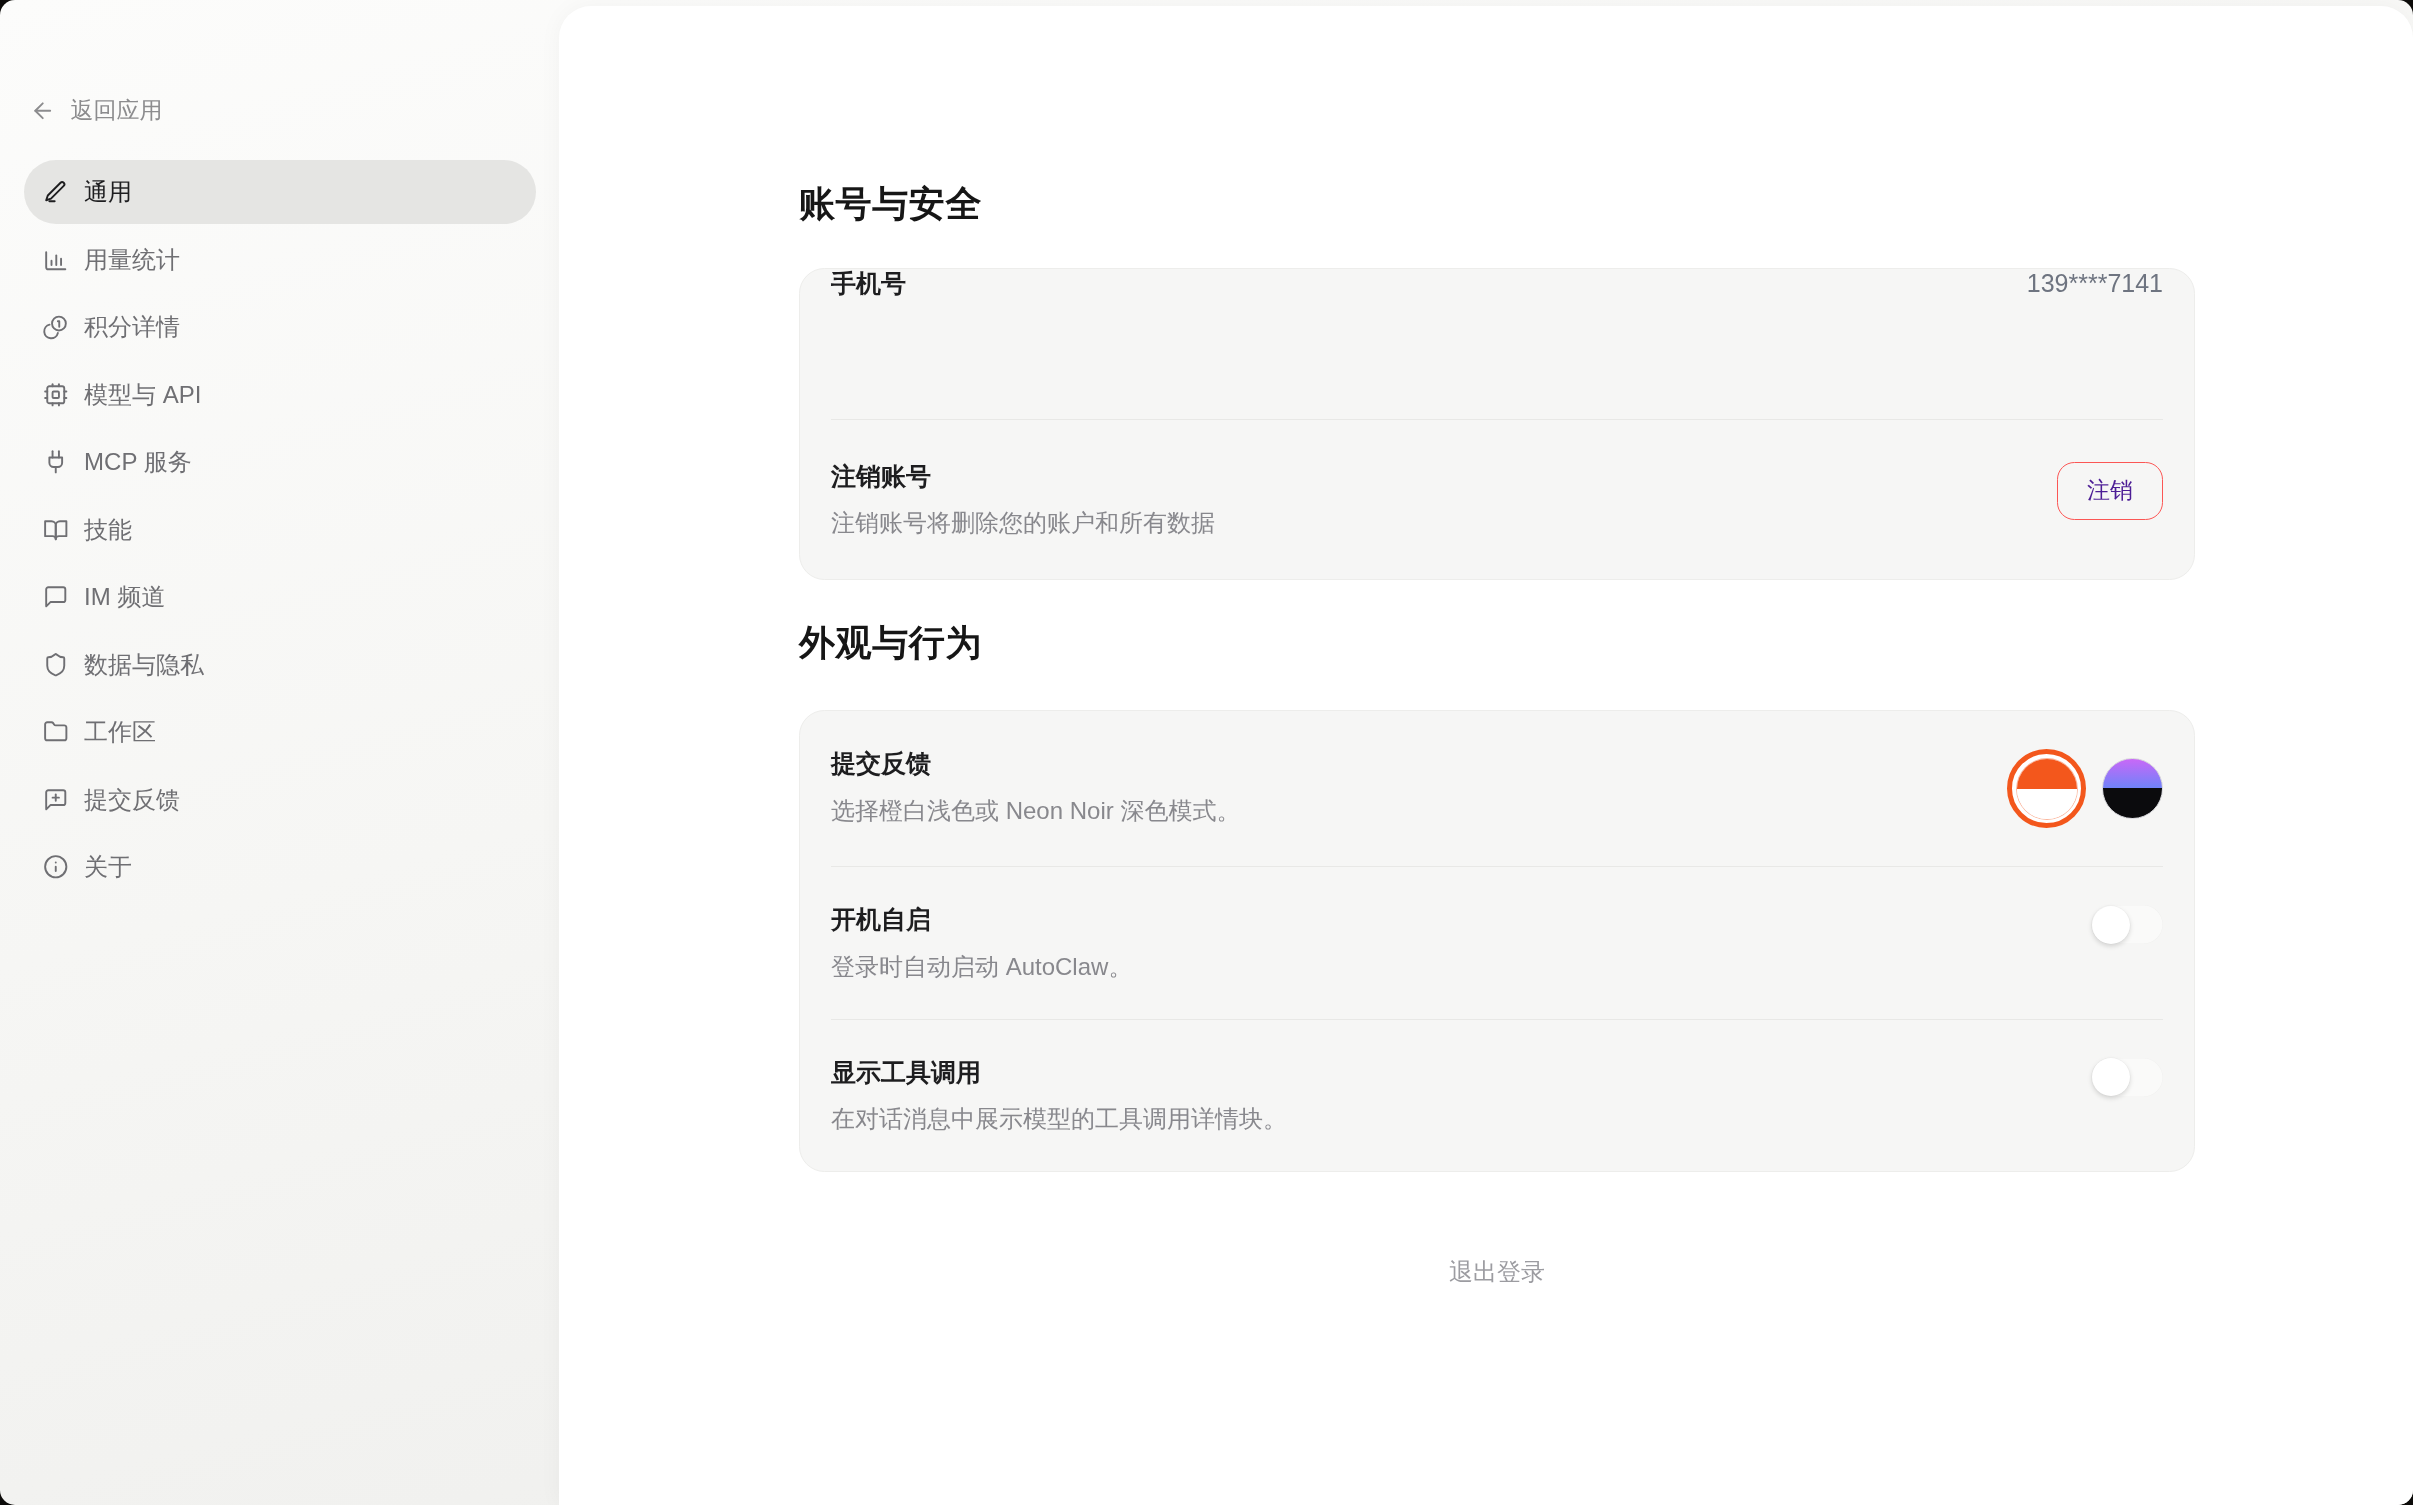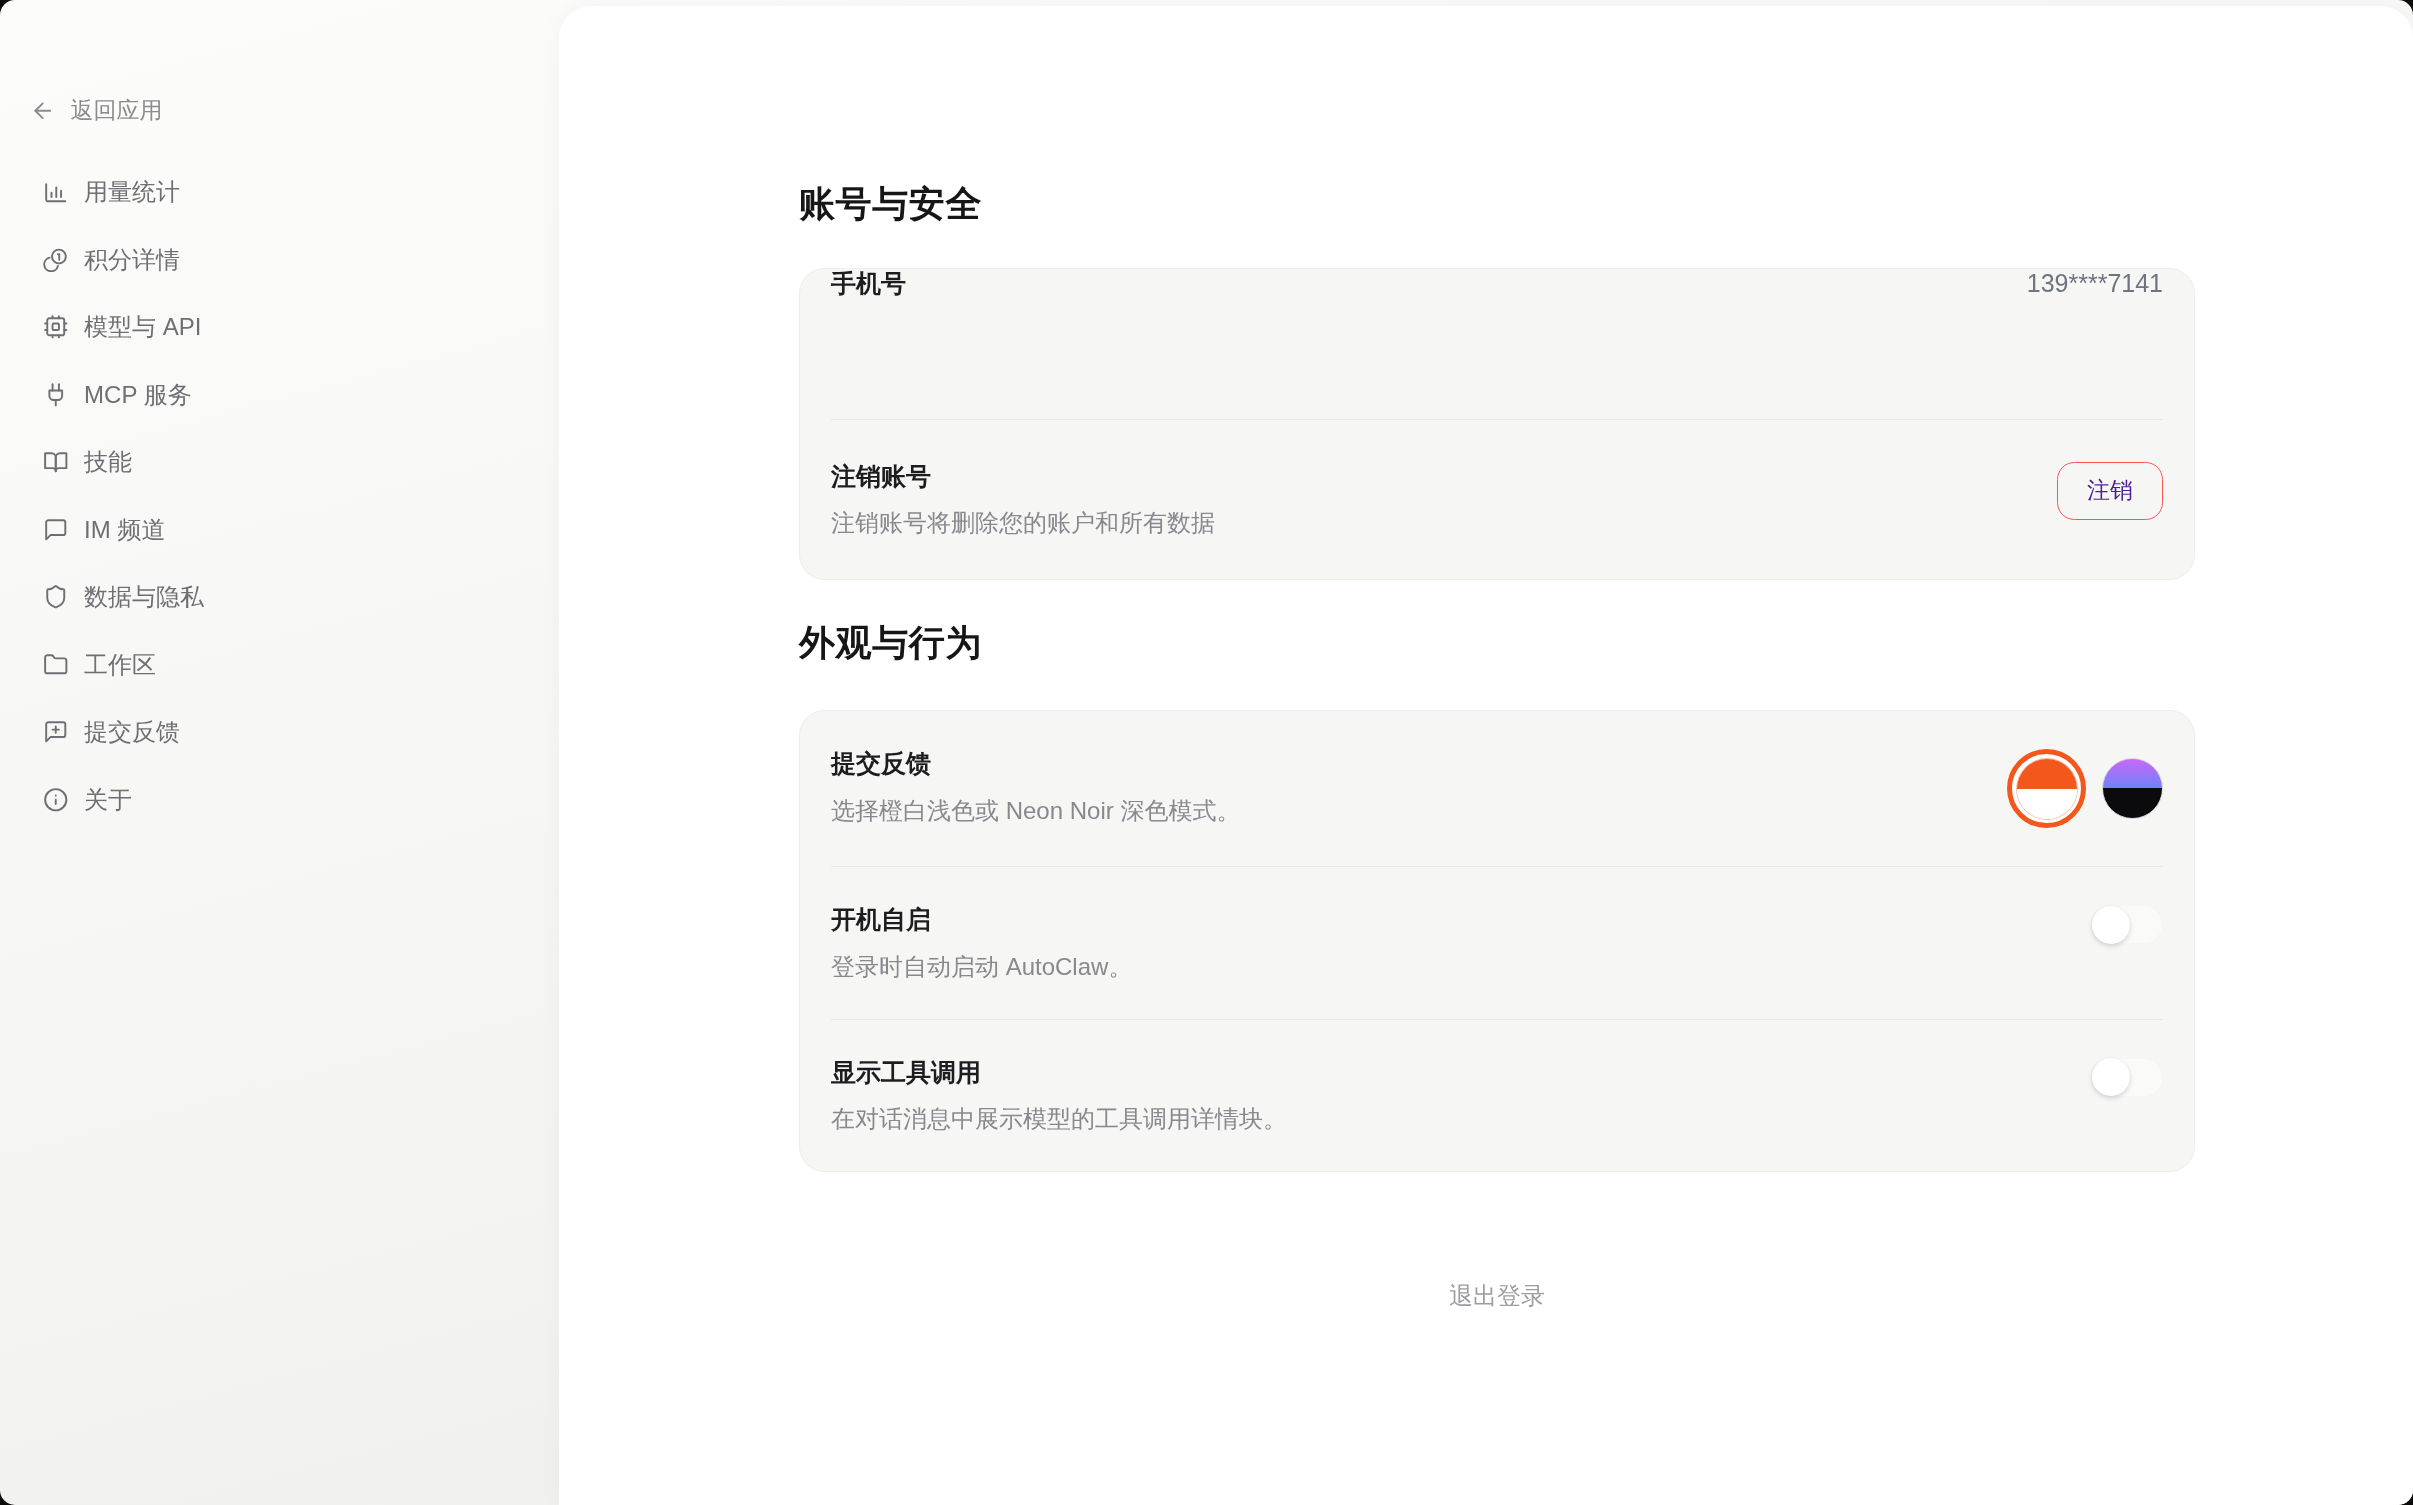--- a/index.html
+++ b/index.html
@@ -100,21 +100,21 @@
     box-shadow: inset 0 0 0 0.6px rgba(0,0,0,.035);
     position: relative; flex: none; cursor: pointer;
   }
   .toggle .knob {
     position: absolute; left: 0.6px; top: 0.6px;
     width: 38px; height: 38px; border-radius: 50%;
     background: #ffffff;
     box-shadow: 0 2.3px 5.8px rgba(0,0,0,.15), 0 0 0 0.6px rgba(0,0,0,.03);
   }
   .logout {
-    margin-top: 108px;
+    margin-top: 84px;
     text-align: center;
     font-size: 24px; color: #9c9ca1;
     cursor: pointer;
   }
 </style>
 </head>
 <body>
 
 <div class="window">
 
@@ -122,20 +122,27 @@
     <div class="back-row">
       <svg viewBox="0 0 24 24" fill="none" stroke="currentColor" stroke-width="1.8" stroke-linecap="round" stroke-linejoin="round">
           <path d="M19 12H5"></path>
           <path d="m12 19-7-7 7-7"></path>
         </svg>
       <span>返回应用</span>
     </div>
 
     <nav class="nav">
 
+      <div class="nav-item selected">
+        <svg class="icn" viewBox="0 0 24 24" fill="none" stroke="currentColor" stroke-width="1.8" stroke-linecap="round" stroke-linejoin="round">
+            <path d="M16.5 3.5a2.12 2.12 0 0 1 3 3L7.5 18.5 3 20l1.5-4.5Z"></path>
+            <path d="M6 21h5"></path>
+          </svg>
+        <span>通用</span>
+      </div>
 
       <div class="nav-item">
         <svg class="icn" viewBox="0 0 24 24" fill="none" stroke="currentColor" stroke-width="1.8" stroke-linecap="round" stroke-linejoin="round">
             <path d="M3 5v14a2 2 0 0 0 2 2h16"></path>
             <path d="M8 17v-4"></path>
             <path d="M12.5 17V8"></path>
             <path d="M17 17v-6"></path>
           </svg>
         <span>用量统计</span>
       </div>

